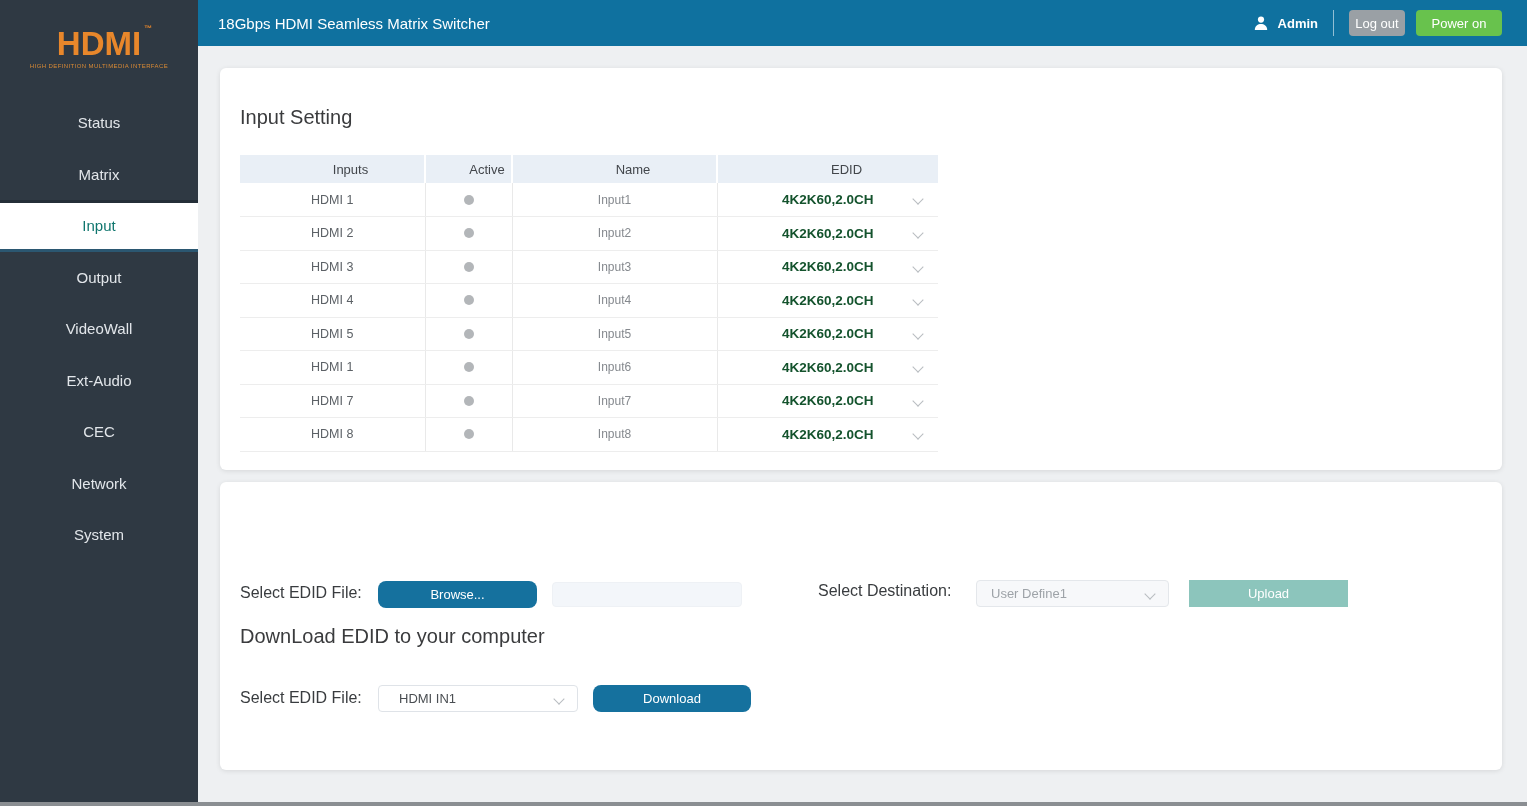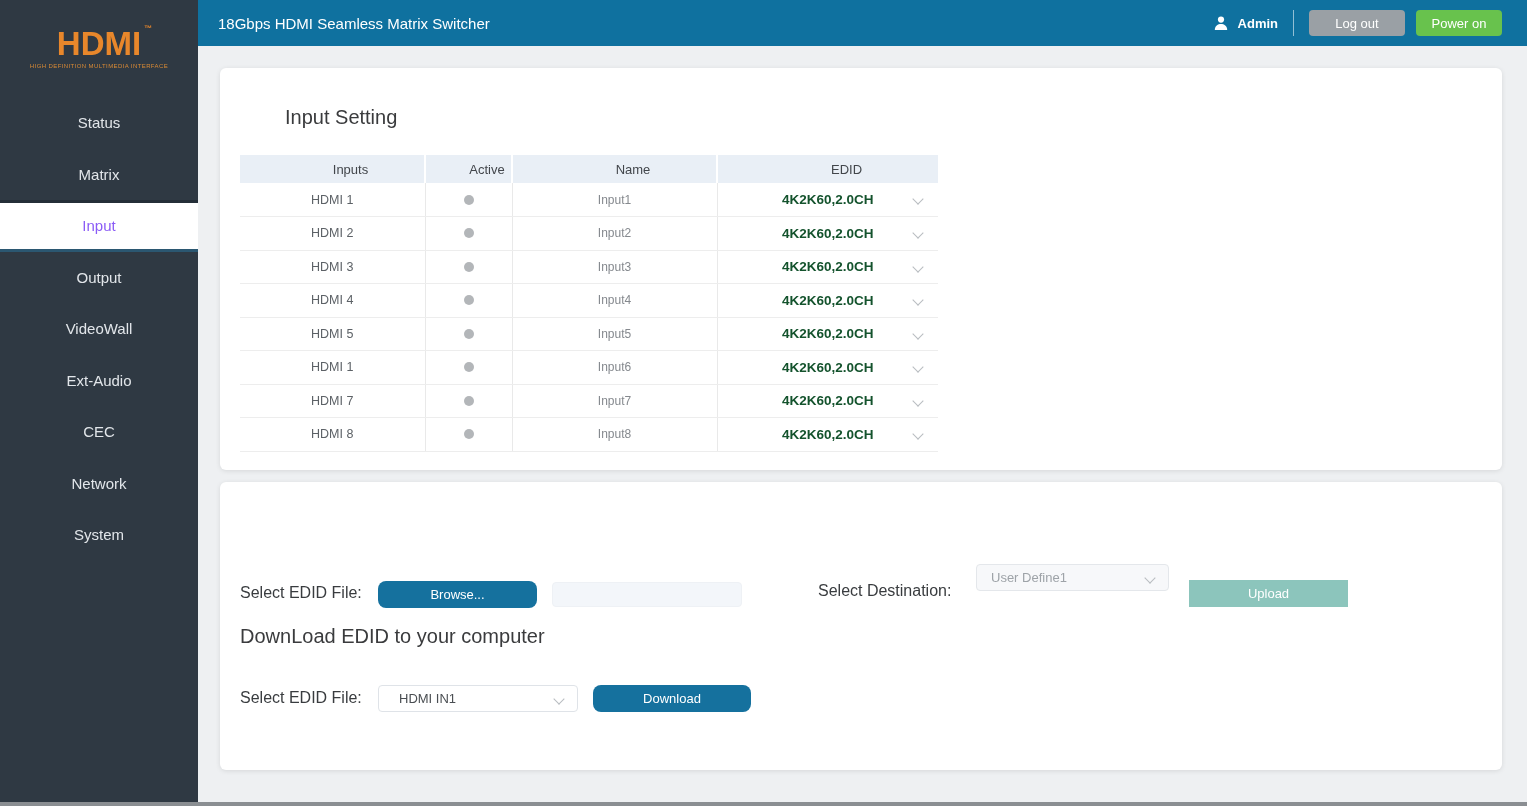--- a/index.html
+++ b/index.html
@@ -8,34 +8,34 @@
 
   
   .sidebar { position:absolute; left:0; top:0; width:198px; height:806px; background:#2f3943; z-index:3; }
   .logo { margin-top:27px; text-align:center; color:#e8872b; line-height:1; }
   .logo-main { font-size:33px; font-weight:bold; letter-spacing:0px; display:inline-block; position:relative; }
   .logo-tm { font-size:8px; font-weight:bold; position:absolute; top:-2px; right:-11px; }
   .logo-sub { font-size:6px; letter-spacing:0.4px; margin-top:3px; color:#d98a35; }
   .nav { margin-top:28px; }
   .nav-item { height:51.5px; display:flex; align-items:center; justify-content:center;
               color:#e2e6ea; font-size:15px; cursor:pointer; }
-  .nav-item.active { background:#ffffff; color:#8b5cf6;
+  .nav-item.active { background:#ffffff; color:#0f766e;
                      border-top:3px solid #242e38; border-bottom:3px solid #2b5771; }
 
   
   .header { position:absolute; left:198px; top:0; width:1329px; height:46px; background:#0f719f;
             display:flex; align-items:center; color:#fff; z-index:2; }
   .header-title { margin-left:20px; font-size:15px; }
   .header-right { margin-left:auto; margin-right:25px; display:flex; align-items:center; }
   .user-icon { width:16px; height:16px; display:block; }
   .admin-name { font-size:13px; font-weight:bold; margin-left:9px; }
   .header-divider { width:1px; height:26px; background:rgba(255,255,255,0.55); margin:0 15px; }
   .btn { border:none; border-radius:4px; color:#fff; font-size:13px; cursor:pointer;
          font-family:"Liberation Sans", sans-serif; }
-  .btn-logout { background:#9aa0a5; width:96px; height:26px; }
+  .btn-logout { background:#9aa0a5; width:56px; height:26px; }
   .btn-power { background:#68c24d; width:86px; height:26px; margin-left:11px; }
 
   
   .card { position:absolute; left:220px; background:#ffffff; border-radius:6px;
           box-shadow:0 1px 5px rgba(0,0,0,0.10); }
   .card-input { top:68px; width:1282px; height:402px; }
   .card-edid  { top:482px; width:1282px; height:288px; }
   .section-title { position:absolute; left:20px; font-size:20px; color:#3a3b3d; }
 
   
@@ -59,21 +59,21 @@
   .edid-select .chev { position:absolute; right:16px; top:12px; }
 
   
   .lbl { position:absolute; font-size:16px; color:#393c3f; }
   .btn-browse { position:absolute; left:158px; top:99px; width:159px; height:27px;
                 background:#15719e; border-radius:8px; font-size:13px; }
   .file-field { position:absolute; left:332px; top:100px; width:190px; height:25px;
                 background:#f3f6fa; border:1px solid #eef1f5; border-radius:4px; }
   .select-box { position:absolute; display:flex; align-items:center; border-radius:4px;
                 font-size:13px; cursor:pointer; }
-  .dest-select { left:756px; top:82px; width:193px; height:27px; background:#f7f8fa;
+  .dest-select { left:756px; top:98px; width:193px; height:27px; background:#f7f8fa;
                  border:1px solid #e4e7eb; color:#9ea3a8; padding-left:14px; }
   .btn-upload { position:absolute; left:969px; top:98px; width:159px; height:27px;
                 background:#8cc5bc; border-radius:0; font-size:13px; }
   .hdmi-select { left:158px; top:203px; width:200px; height:27px; background:#ffffff;
                  border:1px solid #dfe3e8; color:#4a4e52; padding-left:20px; }
   .select-box .chev { position:absolute; right:14px; top:9px; }
   .btn-download { position:absolute; left:373px; top:203px; width:158px; height:27px;
                   background:#15719e; border-radius:8px; font-size:13px; }
 
   .bottom-strip { position:absolute; left:0; bottom:0; width:1527px; height:4px;
@@ -112,21 +112,21 @@
         <path d="M1.8 15 C1.8 10.8 5 9 8 9 C11 9 14.2 10.8 14.2 15 Z" fill="#ffffff"></path>
       </svg>
       <span class="admin-name">Admin</span>
       <span class="header-divider"></span>
       <button class="btn btn-logout">Log out</button>
       <button class="btn btn-power">Power on</button>
     </div>
   </div>
 
   <div class="card card-input">
-    <div class="section-title" style="top:38px;margin-left:45px;">Input Setting</div>
+    <div class="section-title" style="top:38px;">Input Setting</div>
     <div class="tbl-wrap">
       <table>
         <thead>
             <tr id="thead-row">
               <th class="c1">Inputs</th>
               <th class="c2">Active</th>
               <th class="c3">Name</th>
               <th class="c4">EDID</th>
             </tr>
           </thead>

